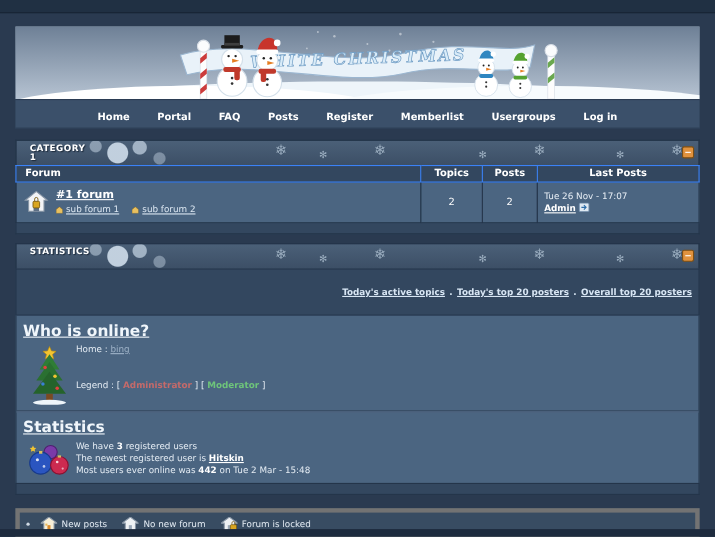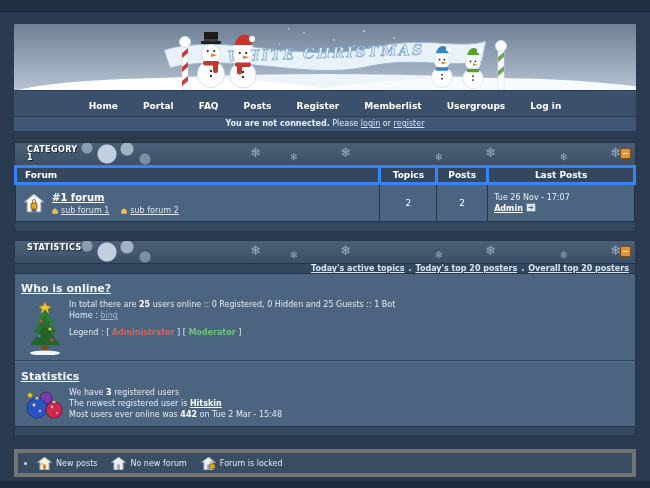--- a/index.html
+++ b/index.html
@@ -37,50 +37,50 @@
     border:1px solid #24354a;border-bottom:none}
   .band-title{position:absolute;left:12px;top:3px;width:58px;font-size:8px;line-height:8px;font-weight:bold;
     color:#ffffff;text-transform:uppercase;letter-spacing:.4px;text-shadow:1px 1px 1px #1d2a3a}
   .collapse-btn{position:absolute;right:4px;top:5px;width:9px;height:9px;background:#e0923e;border:1px solid #7d4e12;border-radius:2px;cursor:pointer}
   .collapse-btn i{display:block;width:5px;height:1px;background:#ffffff;margin:4px auto 0}
   .decor{position:absolute;top:2px;color:rgba(205,222,238,.62);font-size:13px;line-height:16px;pointer-events:none}
   .decor.small{font-size:9px;top:6px}
 
   
   .forum-table{width:100%;border-collapse:collapse;table-layout:fixed}
-  .forum-table th{background:#33475f;color:#ffffff;font-size:9px;height:14px;border:3px solid #3b82f6;font-weight:bold;padding:0}
+  .forum-table th{background:#33475f;color:#ffffff;font-size:9px;height:14px;border:1px solid #3b82f6;font-weight:bold;padding:0}
   th.col-forum{text-align:left;padding-left:8px;width:59%}
   th.col-topics{width:9%} th.col-posts{width:8%} th.col-last{width:24%}
   .forum-table td{background:#4b6581;border:1px solid #24354a;color:#e7eef5;font-size:9px;vertical-align:middle;height:30px;padding:0}
   td.forum-cell{padding:3px 6px}
   .forum-icon{float:left;margin:1px 7px 0 1px}
   .forum-link{color:#ffffff;font-weight:bold;font-size:10px;text-decoration:underline}
   .subs{margin-top:3px;font-size:8px}
   .subs a{color:#dce7f2;text-decoration:underline;margin-right:12px}
   .subs svg{vertical-align:-1px;margin-right:3px}
   td.num{text-align:center;color:#ffffff}
   td.lastpost{padding:3px 6px;font-size:8px;line-height:11px}
   td.lastpost a{color:#ffffff;font-weight:bold;}
   td.lastpost svg{vertical-align:-1px;margin-left:3px}
   .band-footer{height:9px;background:#33475f;border:1px solid #24354a;border-top:none}
 
   
-  .toolbar{background:#33475f;border:1px solid #24354a;border-top:1px solid #24354a;padding:0 6px;text-align:right;font-size:8px;font-weight:bold}
+  .toolbar{background:#33475f;border:1px solid #24354a;border-top:1px solid #24354a;padding:16px 6px;text-align:right;font-size:8px;font-weight:bold}
   .toolbar a{color:#d8e6f4;text-decoration:underline}
   .toolbar .sep{color:#d8e6f4;margin:0 4px}
   .stats-body{background:#4b6581;border:1px solid #24354a;border-top:none}
   .link-row{padding:3px 6px 1px}
-  .link-row a{color:#f0f6fb;font-weight:bold;font-size:11px;text-decoration:underline}
+  .link-row a{color:#f0f6fb;font-weight:bold;font-size:14px;text-decoration:underline}
   .stat-flex{display:flex;padding:2px 6px 5px}
   .stat-icon{width:48px;min-width:48px;display:flex;justify-content:center;align-items:flex-start;padding-top:2px}
   .stat-lines{font-size:8px;line-height:11px;color:#e3ebf3}
   .stat-lines b{color:#ffffff}
   .stat-lines a.user-link{color:#ffffff;font-weight:bold;text-decoration:underline}
   .stat-lines a.bot-link{color:#9fb3c8;text-decoration:underline}
-  .legend-line{margin-top:6px}
+  .legend-line{margin-top:22px}
   .legend-admin{color:#c46a6a;font-weight:bold}
   .legend-mod{color:#6ec47a;font-weight:bold}
   .divider{height:1px;background:#32455c;border-bottom:1px solid #5b7390}
 
   
   .legend-panel{margin-top:12px;background:#384c62;border:4px solid #737373;height:20px;display:flex;align-items:center;padding:0 6px;font-size:8px;color:#e3ebf3}
   .legend-panel .dot{width:3px;height:3px;background:#cfd9e4;border-radius:50%;margin-right:10px}
   .legend-item{display:flex;align-items:center;margin-right:14px}
   .legend-item svg{margin-right:4px}
 
@@ -196,27 +196,20 @@
     <a href="#">Home</a>
     <a href="#">Portal</a>
     <a href="#">FAQ</a>
     <a href="#">Posts</a>
     <a href="#">Register</a>
     <a href="#">Memberlist</a>
     <a href="#">Usergroups</a>
     <a href="#">Log in</a>
   </div>
 
-  <div class="connectbar">
-    <b>You are not connected.</b>
-    <span>Please</span>
-    <a href="#">login</a>
-    <span>or</span>
-    <a href="#">register</a>
-  </div>
 
   <div class="gap10"></div>
 
   <section>
     <div class="band">
       <div class="band-title">Category 1</div>
       <span class="decor" style="left:235px">❄</span>
       <span class="decor small" style="left:275px">✻</span>
       <span class="decor" style="left:325px">❄</span>
       <span class="decor small" style="left:420px">✻</span>
@@ -309,25 +302,20 @@
             <rect x="16" y="44" width="6" height="7" fill="#7a4a22"></rect>
             <circle cx="15" cy="20" r="1.6" fill="#e04040"></circle>
               <circle cx="24" cy="28" r="1.6" fill="#f2c431"></circle>
             <circle cx="13" cy="35" r="1.6" fill="#3a7fd5"></circle>
               <circle cx="26" cy="39" r="1.6" fill="#e04040"></circle>
             <ellipse cx="19" cy="52" rx="15" ry="2.5" fill="#eef5fa"></ellipse>
           </svg>
         </div>
         <div class="stat-lines">
           <div>
-            <span>In total there are</span>
-            <b>25</b>
-            <span>users online :: 0 Registered, 0 Hidden and 25 Guests :: 1 Bot</span>
-          </div>
-          <div>
             <span>Home :</span>
             <a href="#" class="bot-link">bing</a>
           </div>
           <div class="legend-line">
             <span>Legend :</span>
             <span>[</span>
             <span class="legend-admin">Administrator</span>
             <span>]</span>
             <span>[</span>
             <span class="legend-mod">Moderator</span>

